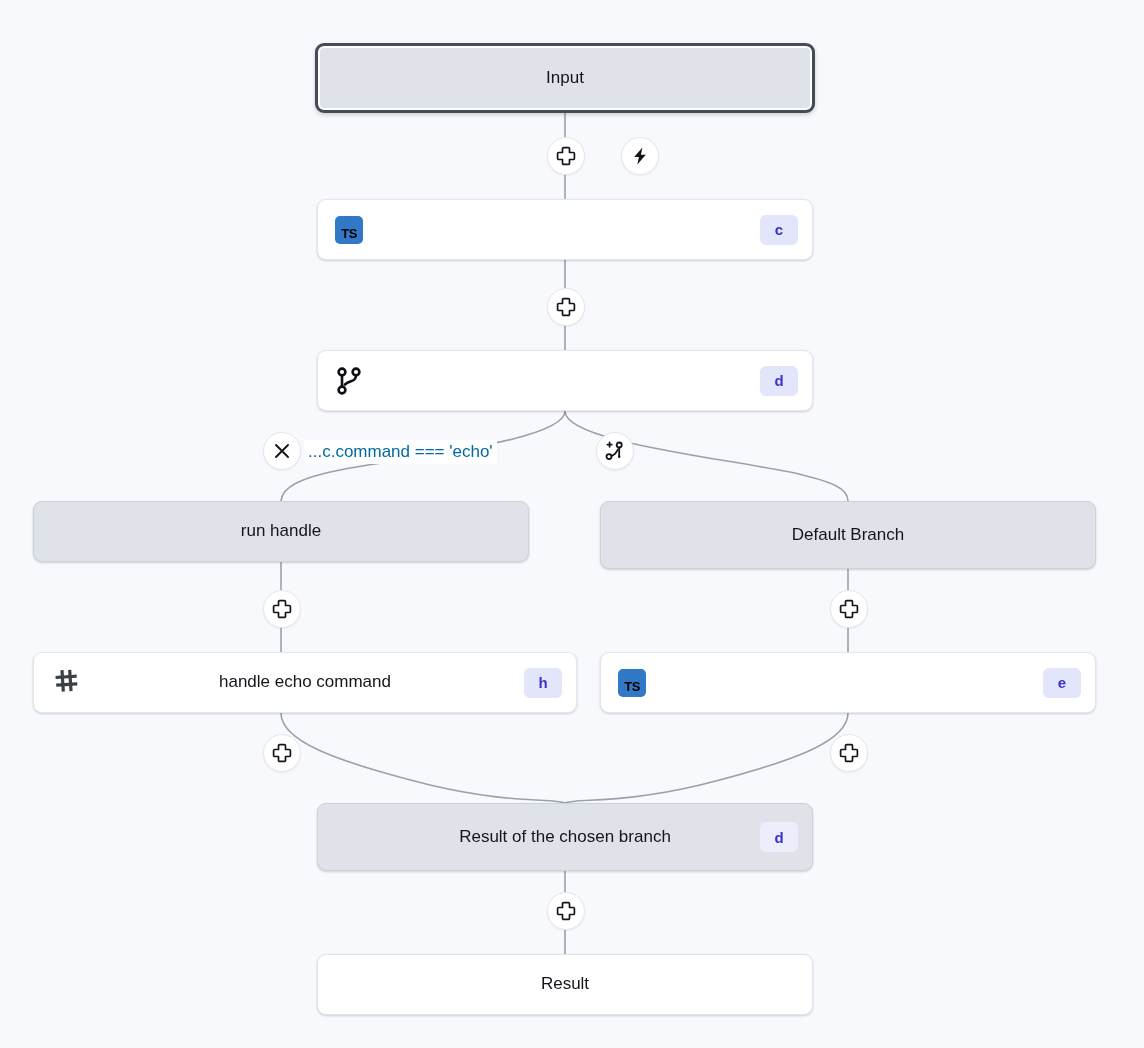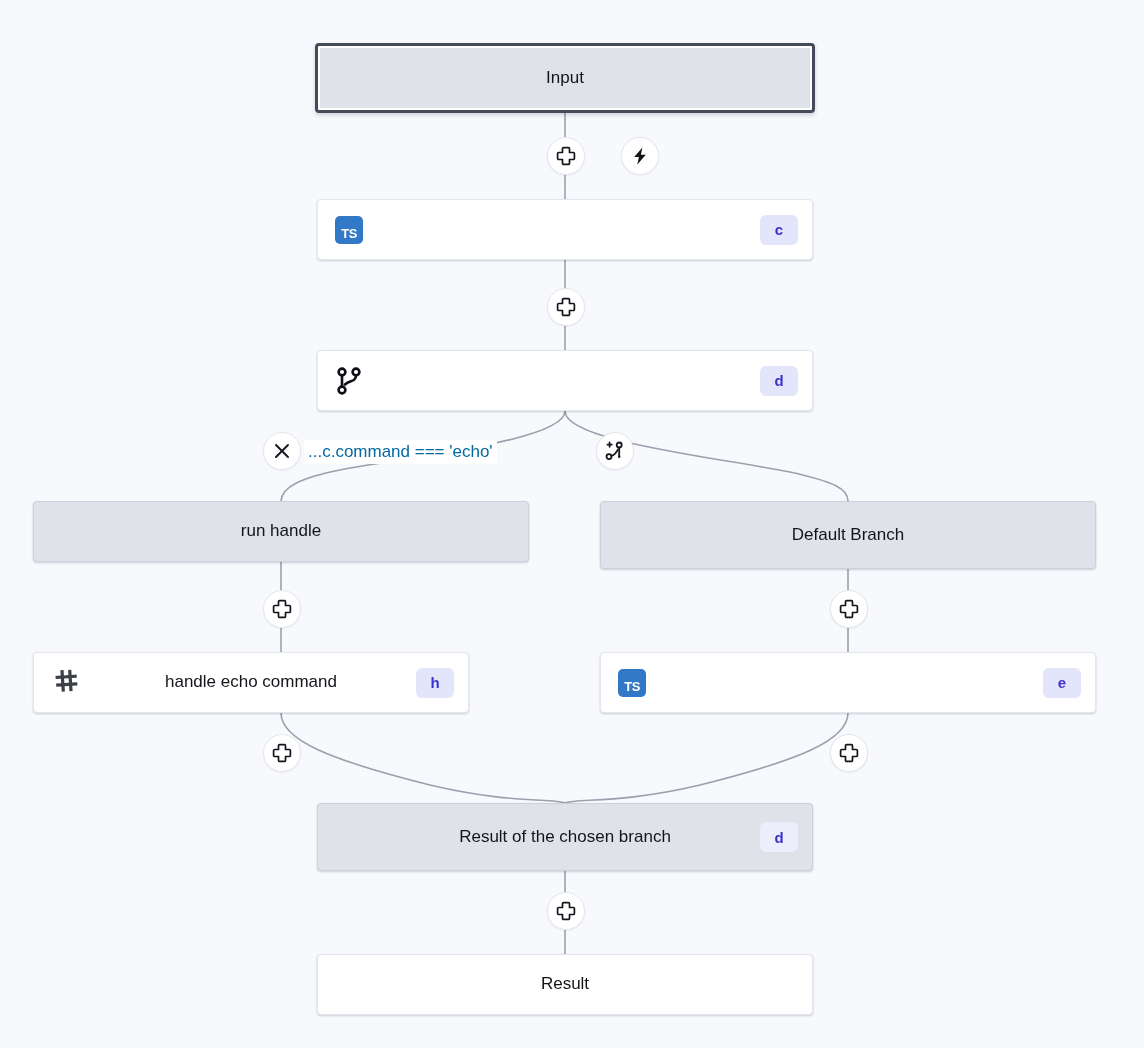--- a/index.html
+++ b/index.html
@@ -30,21 +30,21 @@
     height: 1048px;
     pointer-events: none;
   }
 
   
   .node {
     position: absolute;
     box-sizing: border-box;
     display: flex;
     align-items: center;
-    border-radius: 4px;
+    border-radius: 9px;
     font-size: 17px;
     color: #111217;
     box-shadow: 0 1px 2px rgba(16,24,40,.12), 0 1px 3px rgba(16,24,40,.07);
   }
 
   .node .label {
     position: absolute;
     left: 0;
     right: 0;
     text-align: center;
@@ -86,21 +86,21 @@
     display: flex;
     align-items: center;
     justify-content: center;
   }
 
   .ts-icon {
     width: 28px;
     height: 28px;
     border-radius: 5px;
     background: #3178c6;
-    color: #ffffff;
+    color: #000000;
     font-size: 13px;
     font-weight: bold;
     display: flex;
     align-items: flex-end;
     justify-content: center;
     letter-spacing: -0.5px;
     padding-bottom: 3px;
     box-sizing: border-box;
     font-family: "Liberation Sans", sans-serif;
   }
@@ -187,21 +187,21 @@
           </svg>
         </span>
         <span class="badge">d</span>
       </div>
       <div class="node gray" style="left: 33px; top: 501px; width: 496px; height: 61px;">
         <span class="label">run handle</span>
       </div>
       <div class="node gray" style="left: 600px; top: 501px; width: 496px; height: 68px;">
         <span class="label">Default Branch</span>
       </div>
-      <div class="node white" style="left: 33px; top: 652px; width: 436px; height: 61px;">
+      <div class="node white" style="left: 33px; top: 652px; width: 544px; height: 61px;">
         <span class="node-icon">
           <svg class="glyph" width="30" height="30" viewBox="0 0 30 30">
             <path fill="#3b3f46" d="M10.4 2.2 L13.6 2.0 L13.9 7.4 L18.4 7.1 L18.1 1.9 L21.3 1.7 L21.6 6.9 L26.6 6.6 L26.8 9.8 L21.8 10.1 L22.1 14.6 L27.2 14.3 L27.4 17.5 L22.3 17.8 L22.6 23.0 L19.4 23.2 L19.1 18.0 L14.6 18.3 L14.9 23.6 L11.7 23.8 L11.4 18.5 L6.3 18.8 L6.1 15.6 L11.2 15.3 L10.9 10.8 L5.7 11.1 L5.5 7.9 L10.7 7.6 Z M14.1 10.6 L14.4 15.1 L18.9 14.8 L18.6 10.3 Z"></path>
           </svg>
         </span>
         <span class="label">handle echo command</span>
         <span class="badge">h</span>
       </div>
       <div class="node white" style="left: 600px; top: 652px; width: 496px; height: 61px;">
         <span class="node-icon">

